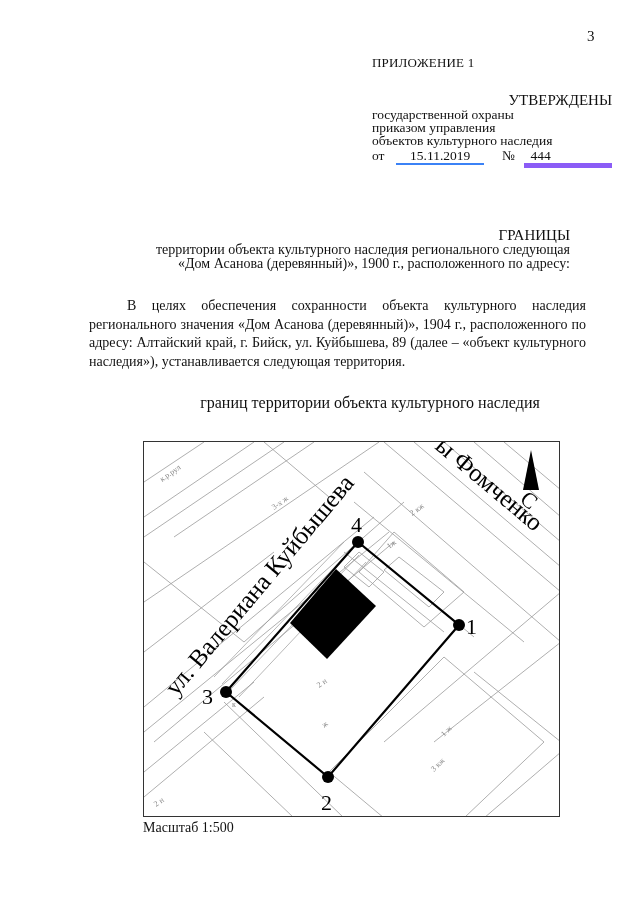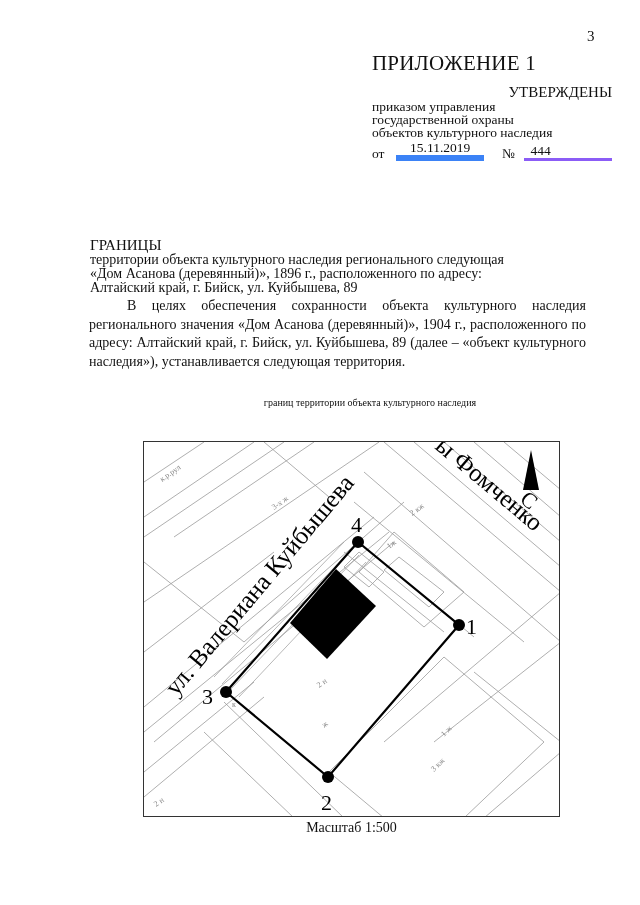--- a/index.html
+++ b/index.html
@@ -4,72 +4,71 @@
 <style>
   html, body { margin: 0; padding: 0; background: #ffffff; }
   body {
     width: 640px; height: 905px; position: relative; overflow: hidden;
     font-family: "Liberation Serif", "DejaVu Serif", serif; color: #111;
   }
   .abs { position: absolute; }
   .page-number { left: 587px; top: 28px; font-size: 15px; }
 
   .approval { left: 372px; top: 56px; width: 240px; font-size: 14px; line-height: 14px; }
-  .approval .appendix { font-size: 21px; margin-bottom: 15px; letter-spacing: 0.2px; }
+  .approval .appendix { font-size: 13px; margin-bottom: 23px; letter-spacing: 0.2px; }
   .approval .approved { font-size: 15px; line-height: 15px; text-align: right; }
   .approval .line { font-size: 13.5px; line-height: 13px; }
-  .approval .dateline { display: flex; align-items: flex-end; margin-top: 2px; font-size: 13.5px; }
+  .approval .dateline { display: flex; align-items: flex-start; margin-top: 2px; font-size: 13.5px; }
   .approval .dateline .ot { width: 26px; }
-  .approval .dateline .date { width: 80px; border-bottom: 6px solid #3b82f6; padding-left: 14px; }
+  .approval .dateline .date { width: 80px; border-bottom: 2px solid #3b82f6; padding-left: 14px; }
   .approval .dateline .num-sign { margin-left: 18px; width: 24px; }
-  .approval .dateline .num { width: 88px; border-bottom: 3px solid #8b5cf6; padding-left: 6px; }
+  .approval .dateline .num { width: 88px; border-bottom: 5px solid #8b5cf6; padding-left: 6px; }
 
-  .title-block { left: 90px; top: 227px; width: 480px; text-align: left; font-size: 14px; line-height: 14px; margin-top: 10px; }
+  .title-block { left: 90px; top: 227px; width: 480px; text-align: right; font-size: 14px; line-height: 14px; }
   .title-block .heading { font-size: 15px; line-height: 16px; }
 
   .paragraph {
     left: 89px; top: 297px; width: 497px; font-size: 14px; line-height: 18.5px;
     text-align: justify; text-indent: 38px;
   }
 
   .map-title { left: 180px; top: 395px; width: 380px; text-align: center; font-size: 15px; line-height: 15px; }
-  .map-title .sub { font-size: 10px; }
+  .map-title .sub { font-size: 16px; }
 
   .map-frame {
     left: 143px; top: 441px; width: 417px; height: 376px;
     border: 1.5px solid #333; box-sizing: border-box; overflow: hidden; background: #fff;
   }
   .map-frame svg { position: absolute; left: 0; top: 0; }
 
-  .scale { left: 143px; top: 820px; width: 417px; text-align: center; font-size: 14px; }
+  .scale { left: 143px; top: 820px; width: 417px; font-size: 14px; }
 </style>
 </head>
 <body>
 
 <div class="abs page-number">3</div>
 
 <div class="abs approval">
   <div class="appendix">ПРИЛОЖЕНИЕ 1</div>
   <div class="approved">УТВЕРЖДЕНЫ</div>
+  <div class="line">государственной охраны</div>
   <div class="line">приказом управления</div>
-  <div class="line">государственной охраны</div>
   <div class="line">объектов культурного наследия</div>
   <div class="dateline">
     <span class="ot">от</span>
     <span class="date">15.11.2019</span>
     <span class="num-sign">№</span>
     <span class="num">444</span>
   </div>
 </div>
 
 <div class="abs title-block">
   <div class="heading">ГРАНИЦЫ</div>
   <div>территории объекта культурного наследия регионального следующая</div>
-  <div>«Дом Асанова (деревянный)», 1896 г., расположенного по адресу:</div>
-  <div>Алтайский край, г. Бийск, ул. Куйбышева, 89</div>
+  <div>«Дом Асанова (деревянный)», 1900 г., расположенного по адресу:</div>
 </div>
 
 <div class="abs paragraph">В целях обеспечения сохранности объекта культурного наследия регионального значения «Дом Асанова (деревянный)», 1904 г., расположенного по адресу: Алтайский край, г. Бийск, ул. Куйбышева, 89 (далее – «объект культурного наследия»), устанавливается следующая территория.</div>
 
 <div class="abs map-title">
   <div class="sub">границ территории объекта культурного наследия</div>
 </div>
 
 <div class="abs map-frame">
   <svg width="417" height="376" viewBox="0 0 417 376">

